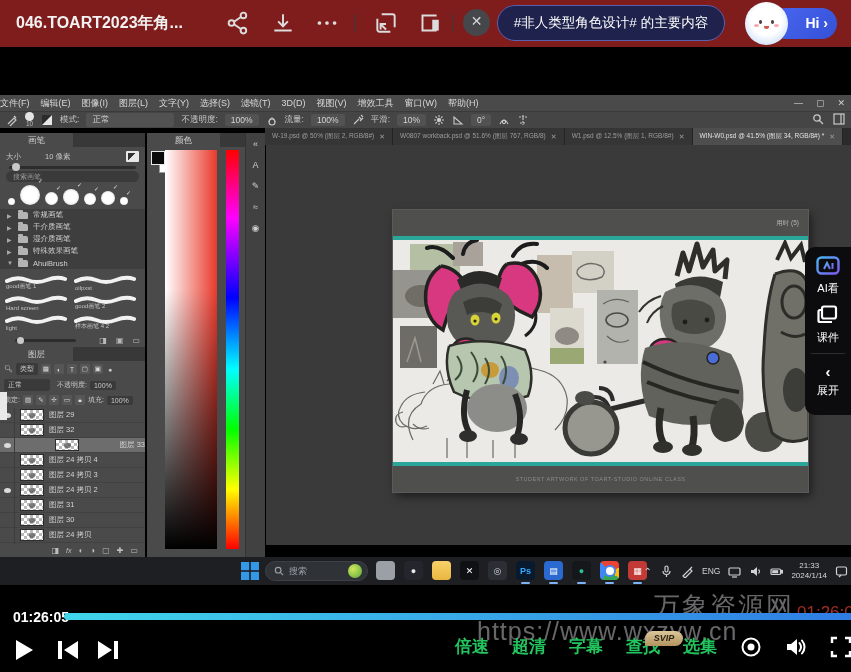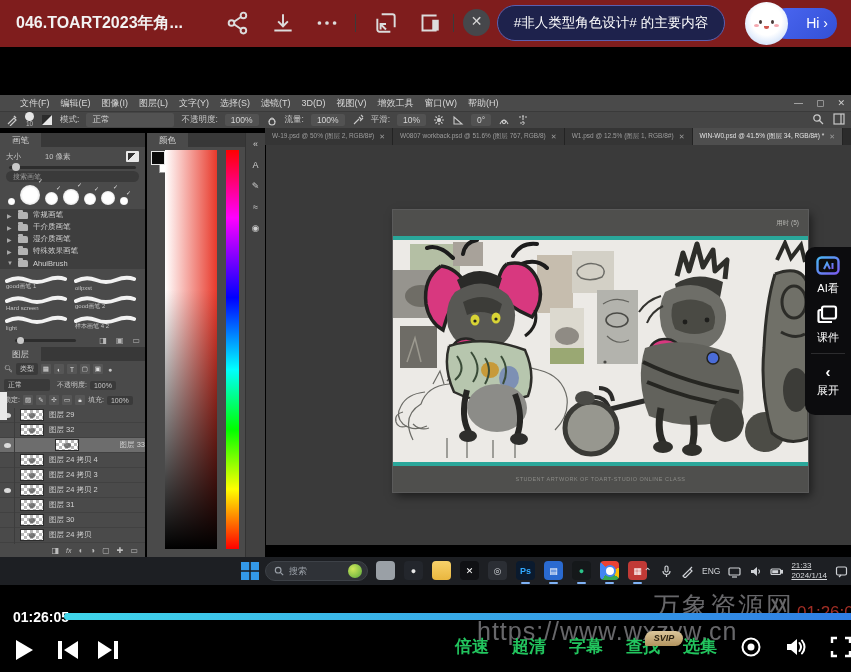--- a/index.html
+++ b/index.html
@@ -12,52 +12,52 @@
   .vid-title { position:absolute; left:16px; top:13px; font-size:16px; font-weight:bold; color:#f2f2f2; white-space:nowrap; }
   .tb-ic { position:absolute; top:10px; width:26px; height:26px; color:#dcdcdc; cursor:pointer; }
   .tb-sep { position:absolute; top:14px; width:1px; height:18px; background:#3b3b3b; }
   .close-circle { position:absolute; left:463px; top:9px; width:27px; height:27px; border-radius:50%;
                   background:#46474b; color:#d6d6d6; text-align:center; line-height:25px; font-size:14px; }
   .topic-pill { position:absolute; left:497px; top:5px; width:228px; height:36px; border-radius:18px;
                 background:#1e224c; border:1px solid #5a60b0; color:#fff; font-size:13.5px;
                 text-align:center; line-height:34px; white-space:nowrap; overflow:hidden; }
   .assistant { position:absolute; left:745px; top:2px; width:96px; height:43px; }
   .hi-pill { position:absolute; left:26px; top:6px; width:66px; height:31px; border-radius:16px;
-             background:linear-gradient(135deg,#4b67f2,#3350d6); color:#fff; font-size:14px; font-weight:normal;
+             background:linear-gradient(135deg,#4b67f2,#3350d6); color:#fff; font-size:14px; font-weight:bold;
              text-align:right; padding-right:9px; line-height:31px; }
   .avatar { position:absolute; left:0; top:0; width:43px; height:43px; border-radius:50%;
             background:radial-gradient(circle at 50% 42%,#ffffff 46%,#dbe8fb 72%,#aac8f2); overflow:hidden; }
   .avatar .eye { position:absolute; top:18px; width:3px; height:4px; background:#4a3b38; border-radius:50%; }
   .avatar .cheek { position:absolute; top:22px; width:5px; height:3px; background:#f5a8b0; border-radius:50%; }
   .avatar .mouth { position:absolute; left:19px; top:24px; width:5px; height:3px; background:#d2574f; border-radius:0 0 4px 4px; }
 
   
   .menubar { position:absolute; left:0; top:95px; width:851px; height:16px; background:#4a4a4a;
-             display:flex; align-items:center; gap:11px; padding-left:20px; font-size:9px; color:#d8d8d8; }
+             display:flex; align-items:center; gap:11px; padding-left:0; font-size:9px; color:#d8d8d8; }
   .menu-item { white-space:nowrap; cursor:default; }
   .win-ctrls { position:absolute; right:6px; top:95px; height:16px; display:flex; gap:13px;
                font-size:9px; color:#cfcfcf; align-items:center; }
   .optionsbar { position:absolute; left:0; top:111px; width:851px; height:17px; background:#454545;
                 border-top:1px solid #3a3a3a; display:flex; align-items:center; gap:7px;
                 padding-left:6px; font-size:8.5px; color:#c6c6c6; white-space:nowrap; }
   .opt-dd { background:#525252; padding:1px 6px 1px 6px; border-radius:2px; color:#d5d5d5; }
   .opt-ic { width:12px; height:12px; display:inline-block; color:#c9c9c9; }
   .opt-right { position:absolute; right:6px; top:113px; display:flex; gap:9px; font-size:10px; color:#c9c9c9; }
   .tool-dot { width:9px; height:9px; border-radius:50%; background:#e5e5e5; display:inline-block; }
   .tool-num { font-size:6.5px; color:#bdbdbd; }
 
   .tabbar { position:absolute; left:265px; top:128px; width:586px; height:17px; background:#2b2b2b; display:flex; }
   .tab { height:17px; background:#353535; color:#9d9d9d; font-size:6.5px; padding:0 7px;
          display:flex; align-items:center; gap:5px; border-right:1px solid #232323; white-space:nowrap; cursor:pointer; }
   .tab.active { background:#4e4e4e; color:#e2e2e2; }
   .tab .x { font-size:7px; color:#9a9a9a; }
 
   .panel { position:absolute; background:#4a4a4a; }
   .phead { height:14px; background:#383838; font-size:8.5px; color:#d2d2d2; }
-  .ptab { display:inline-block; height:14px; line-height:14px; padding:0 12px; background:#4a4a4a; }
+  .ptab { display:inline-block; height:14px; line-height:14px; padding:0 28px; background:#4a4a4a; }
 
   
   .brushes { left:0; top:133px; width:145px; height:214px; }
   .size-row { display:flex; align-items:center; gap:6px; font-size:7.5px; color:#c6c6c6; padding:4px 6px 1px 6px; }
   .size-edit { margin-left:auto; width:13px; height:11px; background:#e8e8e8; border-radius:1px; position:relative; }
   .size-edit::after { content:""; position:absolute; left:2px; top:2px; width:8px; height:7px;
                       background:linear-gradient(135deg,#333 49%,#e8e8e8 51%); }
   .slider { margin:3px 9px 2px 9px; height:3px; background:#2d2d2d; border-radius:2px; position:relative; }
   .slider .thumb { position:absolute; left:3px; top:-3px; width:8px; height:8px; background:#c9c9c9; border-radius:50%; }
   .searchbox { margin:2px 6px; height:11px; background:#3a3a3a; border-radius:6px; font-size:7px;
@@ -152,21 +152,21 @@
   .app { width:19px; height:19px; border-radius:4px; display:flex; align-items:center; justify-content:center;
          font-size:9px; font-weight:bold; position:relative; cursor:pointer; }
   .app.running::after { content:""; position:absolute; bottom:-4px; left:5px; right:5px; height:2px;
          border-radius:1px; background:#7fb2f5; }
   .app.chrome { background:conic-gradient(from -45deg,#ea4335 0 120deg,#fbbc05 120deg 175deg,#34a853 175deg 265deg,#4285f4 265deg 360deg); }
   .app.chrome::before { content:""; width:8px; height:8px; border-radius:50%; background:#fff; border:2px solid #4285f4; }
   .app.folder-app { background:linear-gradient(#f8d26a,#e9b63f); }
   .tray { position:absolute; right:3px; top:0; height:28px; display:flex; align-items:center; gap:8px;
           color:#cfd2d6; font-size:8.5px; }
   .tray .ic { width:13px; height:13px; color:#cfd2d6; }
-  .clock { text-align:left; font-size:8px; line-height:1.2; color:#d6d8db;text-decoration:underline; }
+  .clock { text-align:center; font-size:8px; line-height:1.2; color:#d6d8db; }
 
   
   .pbottom { position:absolute; left:0; top:585px; width:851px; height:87px; background:#000; }
   .wm1 { position:absolute; left:654px; top:4px; font-size:26px; color:rgba(205,205,212,.5); letter-spacing:2px; white-space:nowrap; }
   .wm2 { position:absolute; left:477px; top:32px; font-size:25px; color:rgba(205,205,212,.5); letter-spacing:1px; white-space:nowrap; }
   .ptime { position:absolute; left:13px; top:24px; font-size:14px; font-weight:bold; color:#fff; }
   .ghost-time { position:absolute; left:797px; top:18px; font-size:17px; color:#b5342a; opacity:.9; z-index:0; }
   .pbar { position:absolute; left:64px; top:28px; width:787px; height:7px; border-radius:4px 0 0 4px;
           background:linear-gradient(90deg,#40d6ea,#2f7de4); z-index:1; cursor:pointer; }
   .pc { position:absolute; top:54px; color:#fff; cursor:pointer; }

